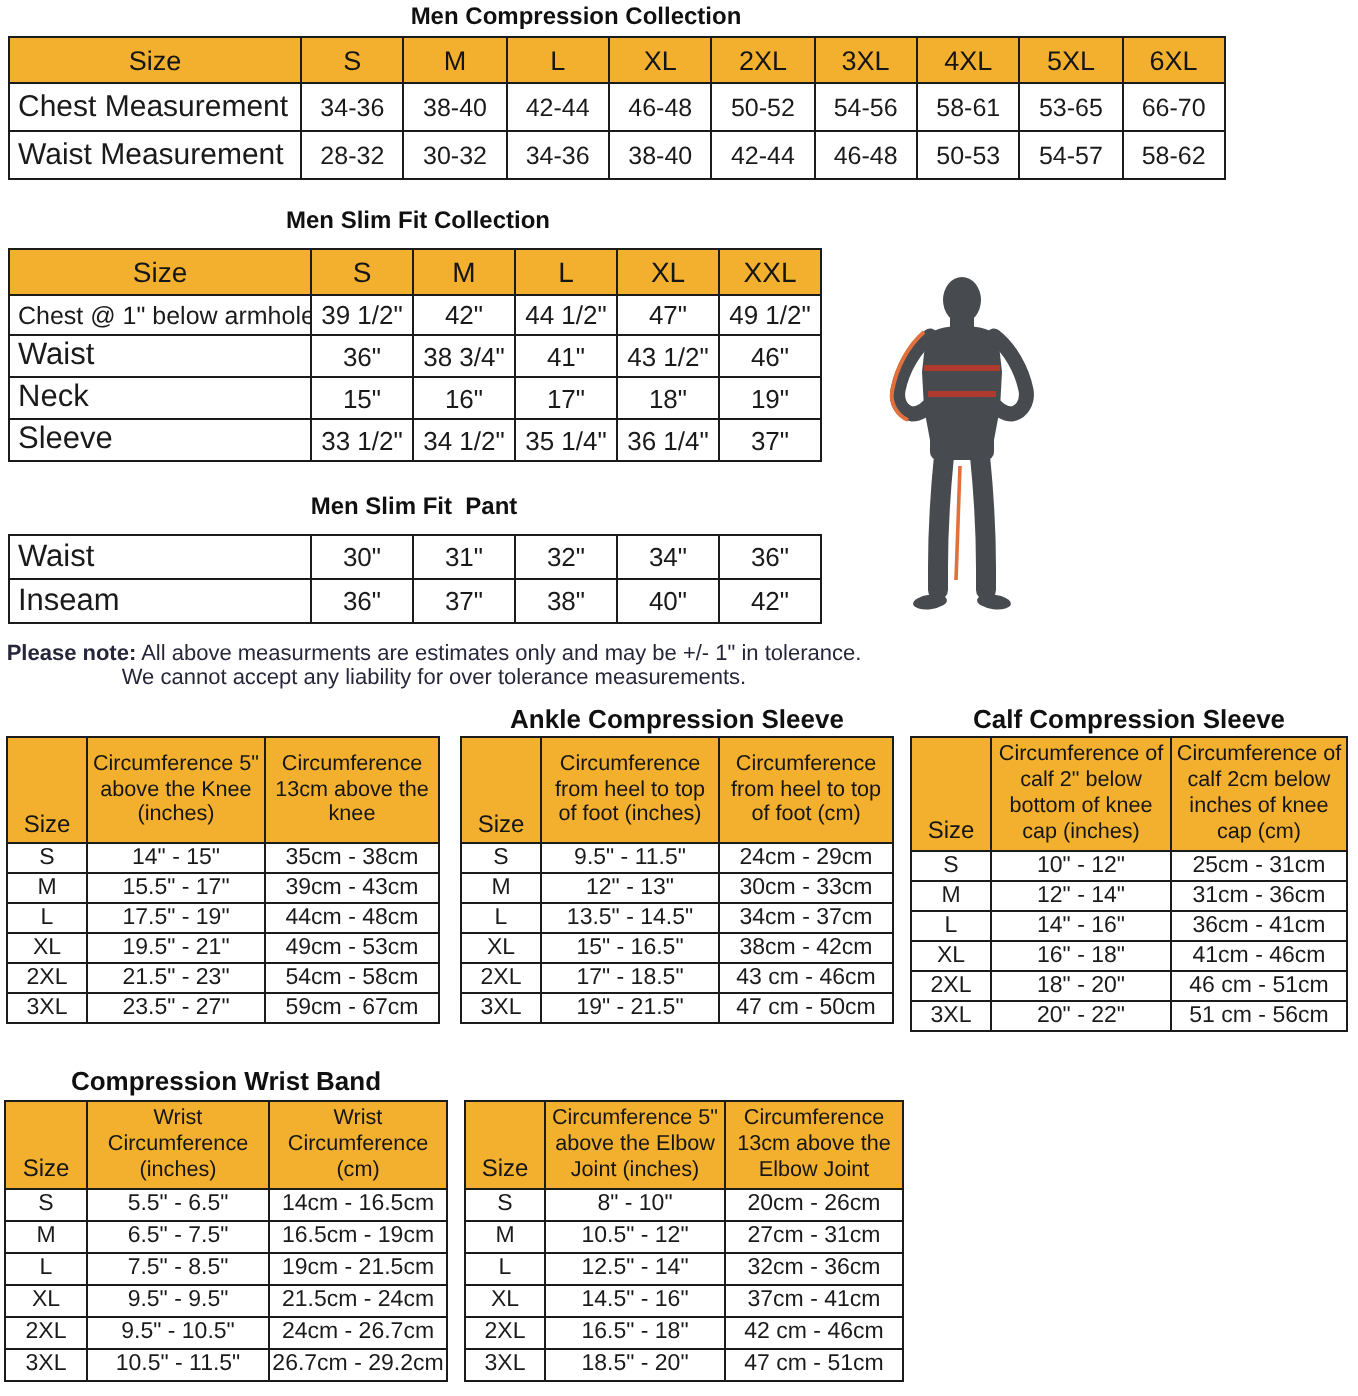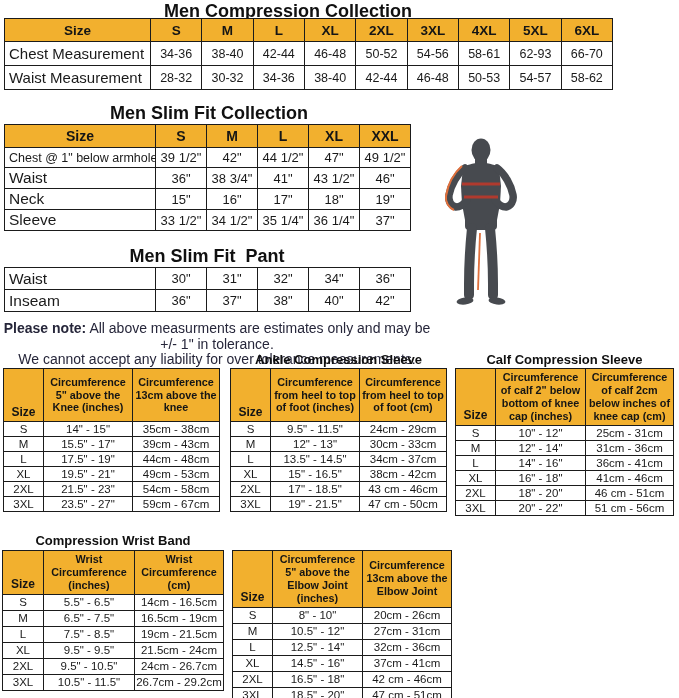--- a/index.html
+++ b/index.html
@@ -1,26 +1,26 @@
 <!DOCTYPE html>
 <html><head>
 <meta charset="utf-8">
 <style>
   * { margin:0; padding:0; box-sizing:border-box; }
   html,body { background:#ffffff; }
   body { font-family:"Liberation Sans", sans-serif; color:#1a1a1a; }
   .canvas { position:relative; width:679px; height:698px; background:#fff; overflow:hidden; }
 
   .title { position:absolute; font-weight:bold; color:#101010; text-align:center; white-space:pre; }
-  .big-title { font-size:18px; }
+  .big-title { font-size:12px; }
   .small-title { font-size:13px; }
 
   table { position:absolute; border-collapse:collapse; table-layout:fixed; background:#fff; }
   th, td { border:1.6px solid #1b1b1b; overflow:hidden; }
-  thead th { background:#F2B02E; font-weight:bold; color:#151515;margin-left:12px; }
+  thead th { background:#F2B02E; font-weight:normal; color:#151515;margin-left:12px; }
 
   
   #t1 { left:4px; top:18px; width:609px; }
   #t1 thead th { height:23px; font-size:13.5px; text-align:center; }
   #t1 tbody td { height:24px; font-size:12.5px; text-align:center; white-space:nowrap;margin-left:20px; }
   #t1 tbody td.lbl { font-size:15px; text-align:left; padding-left:4px; }
 
   
   #t2 { left:4px; top:124px; width:407px; }
   #t2 thead th { height:23px; font-size:14px; text-align:center; }
@@ -29,21 +29,21 @@
   #t2 tbody tr:nth-of-type(1) td.lbl { font-size:12.5px; }
   #t2 tbody tr:nth-of-type(1) td { height:20px; }
 
   
   #t3 { left:4px; top:267px; width:407px; }
   #t3 tbody td { height:22px; font-size:13px; text-align:center; white-space:nowrap; }
   #t3 tbody td.lbl { text-align:left; padding-left:4px; font-size:15.5px; }
 
   
   #note { position:absolute; left:2px; top:321px; width:430px; text-align:center;
-          font-size:14px; line-height:1.12; color:#26263a; }
+          font-size:11px; line-height:1.12; color:#26263a; }
   #note .b { font-weight:bold; }
 
   
   .mini th, .mini td { border-width:1.4px; }
   .mini thead th { font-size:10.8px; line-height:1.2; padding:2px 1px; vertical-align:middle;
                    text-align:center; white-space:normal; }
   .mini thead th.size-h { vertical-align:bottom; font-size:12px; padding-bottom:2px; }
   .mini tbody td { font-size:11.5px; text-align:center; white-space:nowrap; }
 
   .row1.mini thead th { height:53px; }
@@ -98,21 +98,21 @@
 
         <tr>
           <td class="lbl">Chest Measurement</td>
           <td>34-36</td>
           <td>38-40</td>
           <td>42-44</td>
           <td>46-48</td>
           <td>50-52</td>
           <td>54-56</td>
           <td>58-61</td>
-          <td>62-93</td>
+          <td>53-65</td>
           <td>66-70</td>
         </tr>
 
         <tr>
           <td class="lbl">Waist Measurement</td>
           <td>28-32</td>
           <td>30-32</td>
           <td>34-36</td>
           <td>38-40</td>
           <td>42-44</td>

